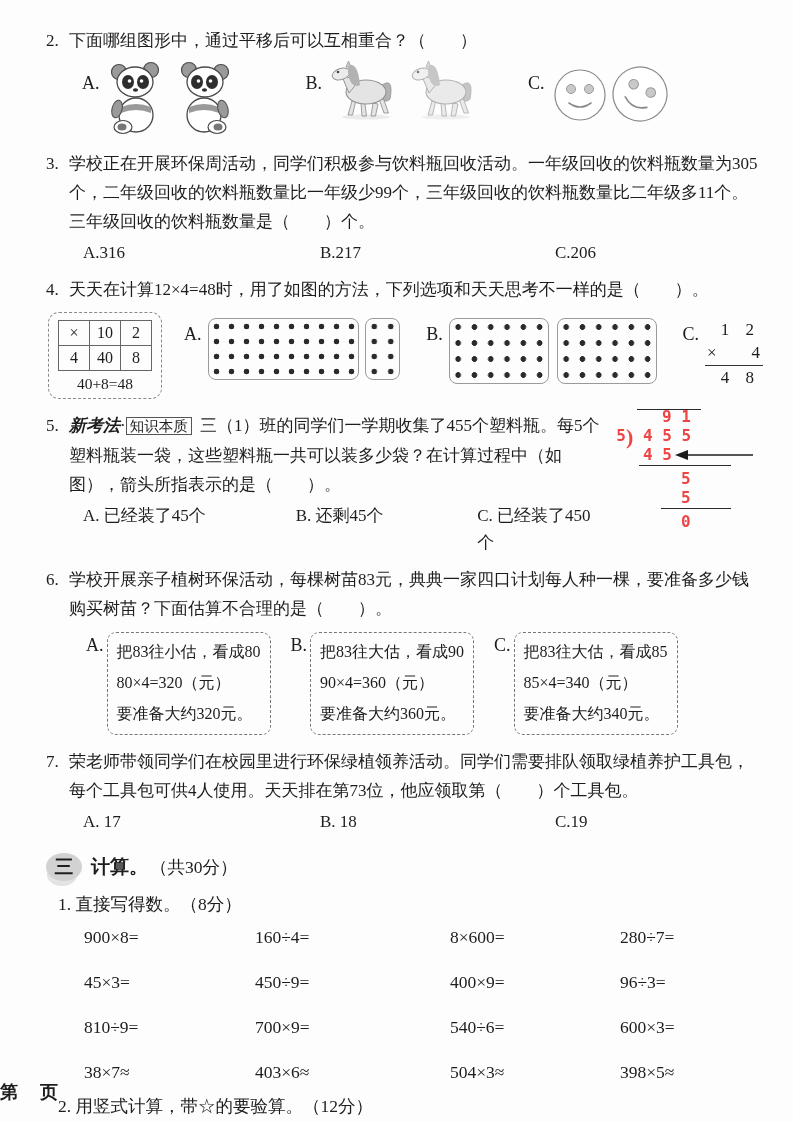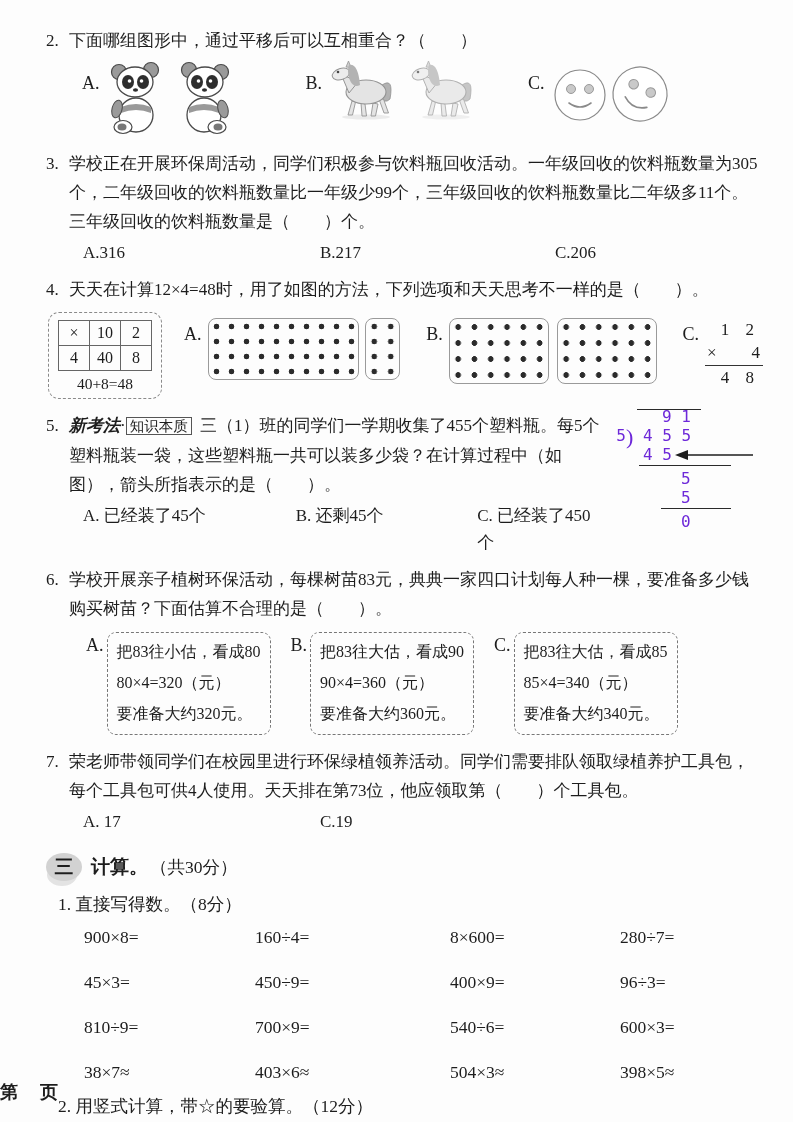--- a/index.html
+++ b/index.html
@@ -41,21 +41,21 @@
   .vm-top { text-align:right; padding-right:3px; letter-spacing:6px; }
   .vm-mid { display:flex; justify-content:space-between; border-bottom:1.4px solid #333; padding:0 3px 1px 2px; }
   .vm-res { text-align:right; padding-right:3px; letter-spacing:6px; }
 
   
   .q5wrap { position:relative; padding-right:158px; }
   .badge { white-space:nowrap; margin-right:4px; }
   .badge-new { font-style:italic; font-weight:bold; }
   .badge-box { border:1px solid #555; padding:0 3px; font-size:14.5px; }
   .division { position:absolute; right:-4px; top:-4px; width:156px;
-    font-family:"DejaVu Sans Mono",monospace; font-size:16px; color:#6d28d9; }
+    font-family:"DejaVu Sans Mono",monospace; font-size:16px; color:#ef4444;font-weight:bold; }
   .division > div { line-height:19px; height:19px; }
   .dv-q  { padding-left:51px; }
   .dv-divisor { display:inline-block; width:15px; text-align:right; }
   .dv-paren { display:inline-block; width:11px; font-size:22px; vertical-align:-3px; font-family:"Liberation Serif",serif; }
   .dv-dividend { border-top:1.5px solid #2a2a2a; padding:16px 10px 0 6px; }
   .dv-s1 { padding-left:32px; position:relative; }
   .dv-arrow { position:absolute; left:64px; top:4px; }
   .dv-rule1 { margin:1px 0 1px 28px; width:92px; border-top:1.5px solid #2a2a2a; height:2px !important; }
   .dv-rule2 { margin:1px 0 1px 50px; width:70px; border-top:1.5px solid #2a2a2a; height:2px !important; }
   .dv-n { padding-left:70px; }
@@ -269,20 +269,21 @@
       </div>
     </div>
   </div>
 
   <div class="q">
     <span class="qnum">7.</span>
     <span>荣老师带领同学们在校园里进行环保绿植领养活动。同学们需要排队领取绿植养护工具包，每个工具包可供4人使用。天天排在第73位，他应领取第（　　）个工具包。</span>
   </div>
   <div class="opt-row">
     <span class="o1">A. 17</span>
+    <span class="o2">B. 18</span>
     <span class="o3">C.19</span>
   </div>
 
   <div class="sec-head">
     <span class="sec-marker">三</span>
     <span class="sec-title">计算。</span>
     <span class="sec-score">（共30分）</span>
   </div>
 
   <div class="sub-title">1. 直接写得数。（8分）</div>

